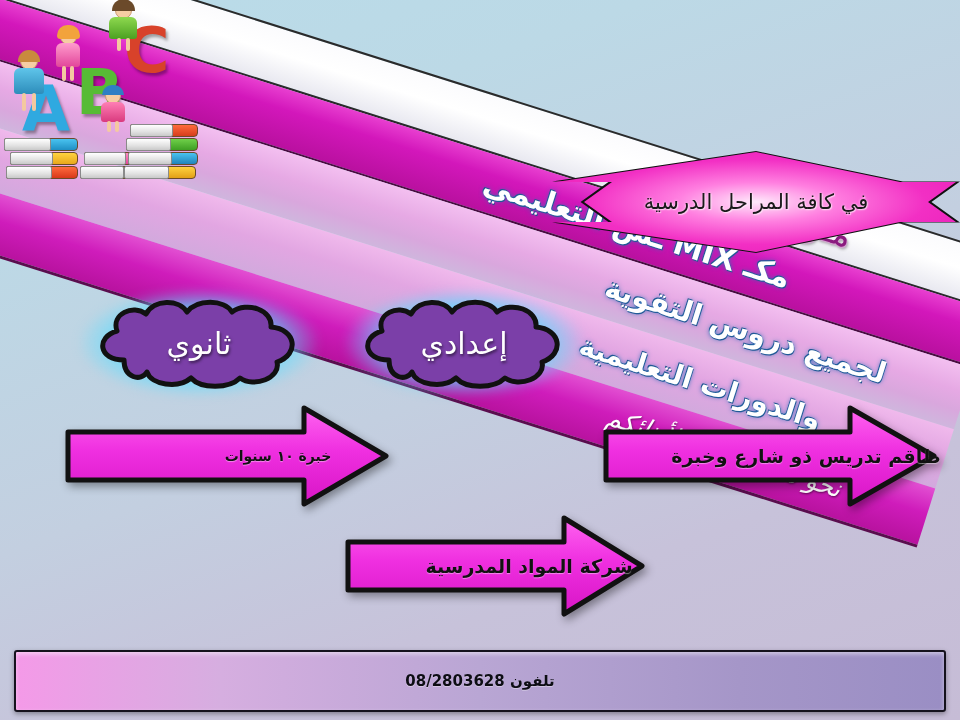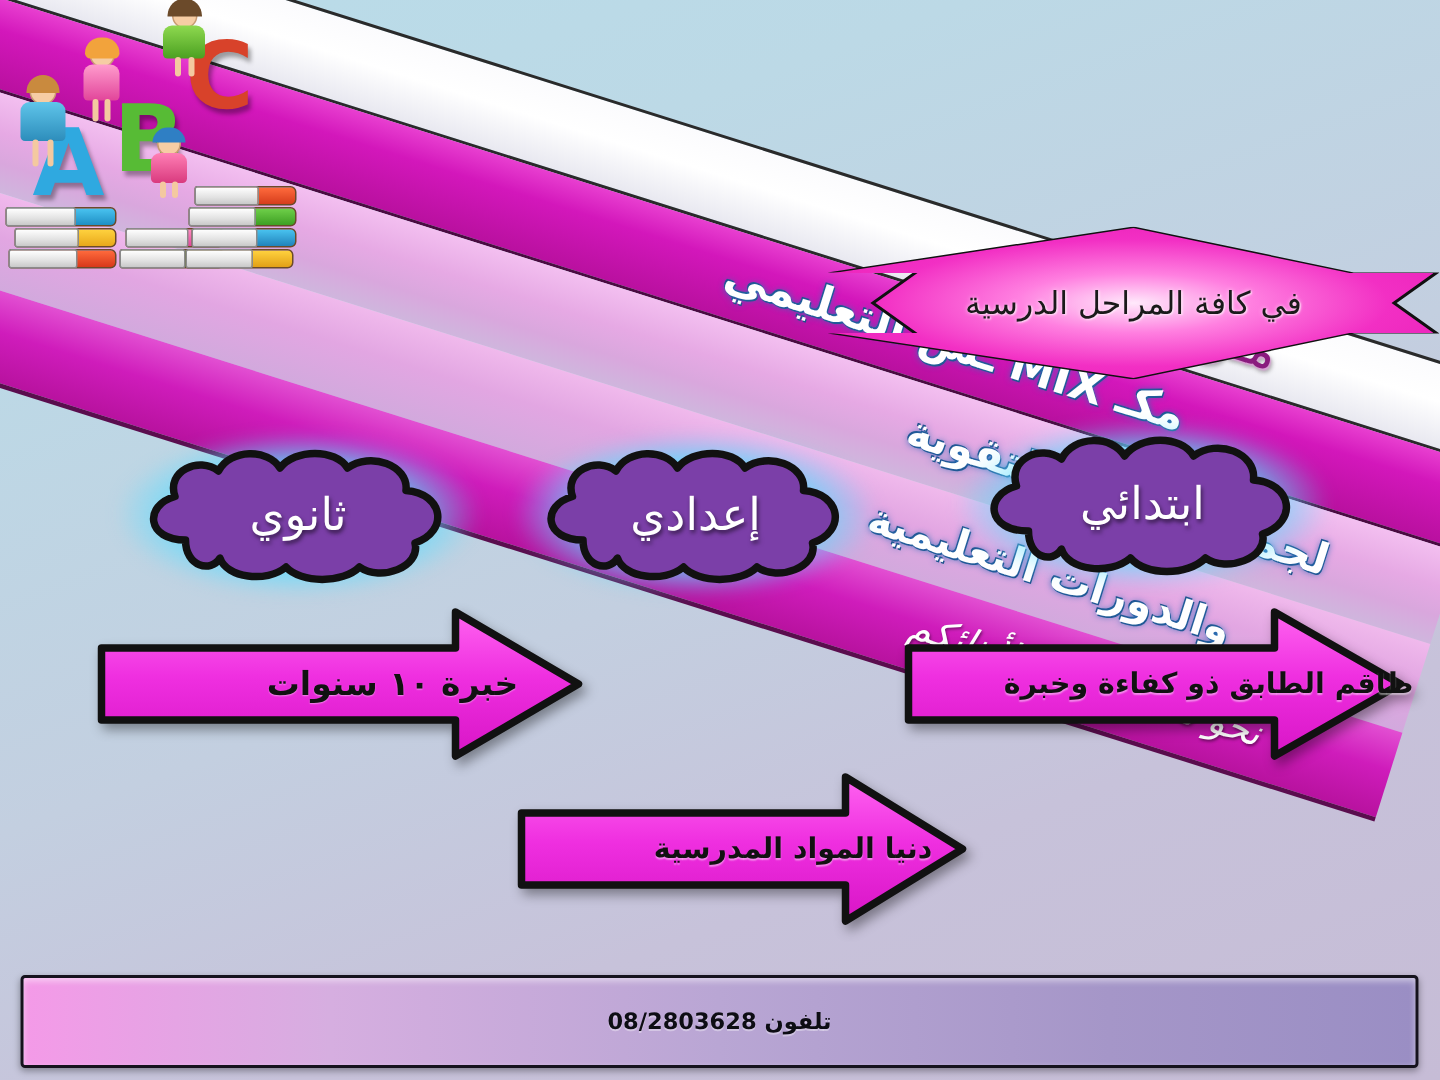--- a/index.html
+++ b/index.html
@@ -177,30 +177,20 @@
       <span class="t-slogan">نحو تعليم أفضل لأبنائكم</span>
     </div>
   </div>
 
   <div class="diamond-wrap">
     <div class="diamond-outline"></div>
     <div class="diamond"></div>
     <div class="diamond-text">في كافة المراحل الدرسية</div>
   </div>
 
-  <div class="cloud" style="left:646px; top:288px; width:232px; height:96px;">
-    <div class="glow"></div>
-    <svg viewBox="0 0 232 96" width="232" height="96">
-      <path d="M40 66 C12 66 10 42 32 36 C26 18 48 8 62 18 C70 2 96 2 104 16
-               C114 2 142 2 150 16 C166 4 192 14 190 32 C216 34 220 60 196 68
-               C200 84 172 94 158 84 C146 96 118 96 108 84 C94 96 66 92 62 78
-               C56 88 40 84 40 66 Z" fill="#7b3fa8" stroke="#111" stroke-width="5" stroke-linejoin="round"></path>
-    </svg>
-    <div class="cloud-label">ابتدائي</div>
-  </div>
 
   <div class="cloud" style="left:351px; top:296px; width:226px; height:94px;">
     <div class="glow"></div>
     <svg viewBox="0 0 226 94" width="226" height="94">
       <path d="M38 64 C12 64 10 41 31 35 C25 18 47 8 60 18 C68 3 93 3 101 16
                C111 3 138 3 146 16 C161 5 187 14 185 31 C210 33 214 58 191 66
                C195 82 168 92 154 82 C143 93 115 93 105 82 C92 93 65 89 61 76
                C55 86 38 82 38 64 Z" fill="#7b3fa8" stroke="#111" stroke-width="5" stroke-linejoin="round"></path>
     </svg>
     <div class="cloud-label">إعدادي</div>
@@ -221,49 +211,49 @@
     <svg viewBox="0 0 340 104" width="340" height="104">
       <defs>
         <linearGradient id="ag1" x1="0" y1="0" x2="0" y2="1">
           <stop offset="0%" stop-color="#ff63f0"></stop>
             <stop offset="45%" stop-color="#ef2fe0"></stop>
           <stop offset="100%" stop-color="#d815c6"></stop>
         </linearGradient>
       </defs>
       <path d="M6 28 L250 28 L250 4 L334 52 L250 100 L250 76 L6 76 Z" fill="url(#ag1)" stroke="#111" stroke-width="5" stroke-linejoin="round"></path>
     </svg>
-    <div class="arrow-label" style="right:16px; width:236px; justify-content:center;">طاقم الطابق ذو كفاءة وخبرة</div>
+    <div class="arrow-label" style="right:16px; width:236px; justify-content:center;">طاقم تدريس ذو شارع وخبرة</div>
   </div>
 
   <div class="arrow" style="left:342px; top:514px; width:306px; height:104px;">
     <svg viewBox="0 0 306 104" width="306" height="104">
       <defs>
         <linearGradient id="ag2" x1="0" y1="0" x2="0" y2="1">
           <stop offset="0%" stop-color="#ff63f0"></stop>
             <stop offset="45%" stop-color="#ef2fe0"></stop>
           <stop offset="100%" stop-color="#d815c6"></stop>
         </linearGradient>
       </defs>
       <path d="M6 28 L222 28 L222 4 L300 52 L222 100 L222 76 L6 76 Z" fill="url(#ag2)" stroke="#111" stroke-width="5" stroke-linejoin="round"></path>
     </svg>
-    <div class="arrow-label" style="right:14px; width:210px; justify-content:center;">دنيا المواد المدرسية</div>
+    <div class="arrow-label" style="right:14px; width:210px; justify-content:center;">شركة المواد المدرسية</div>
   </div>
 
   <div class="arrow" style="left:62px; top:404px; width:330px; height:104px;">
     <svg viewBox="0 0 330 104" width="330" height="104">
       <defs>
         <linearGradient id="ag3" x1="0" y1="0" x2="0" y2="1">
           <stop offset="0%" stop-color="#ff63f0"></stop>
             <stop offset="45%" stop-color="#ef2fe0"></stop>
           <stop offset="100%" stop-color="#d815c6"></stop>
         </linearGradient>
       </defs>
       <path d="M6 28 L242 28 L242 4 L324 52 L242 100 L242 76 L6 76 Z" fill="url(#ag3)" stroke="#111" stroke-width="5" stroke-linejoin="round"></path>
     </svg>
-    <div class="arrow-label" style="right:16px; width:228px; justify-content:center; font-size:22px;">خبرة ١٠ سنوات</div>
+    <div class="arrow-label" style="right:0; width:228px; justify-content:center; font-size:14px;">خبرة ١٠ سنوات</div>
   </div>
 
   <div class="watermark">mostaql</div>
 
   <div class="footer">
     <div class="footer-line footer-phone">
       <span>تلفون</span>
       <span>08/2803628</span>
     </div>
   </div>

